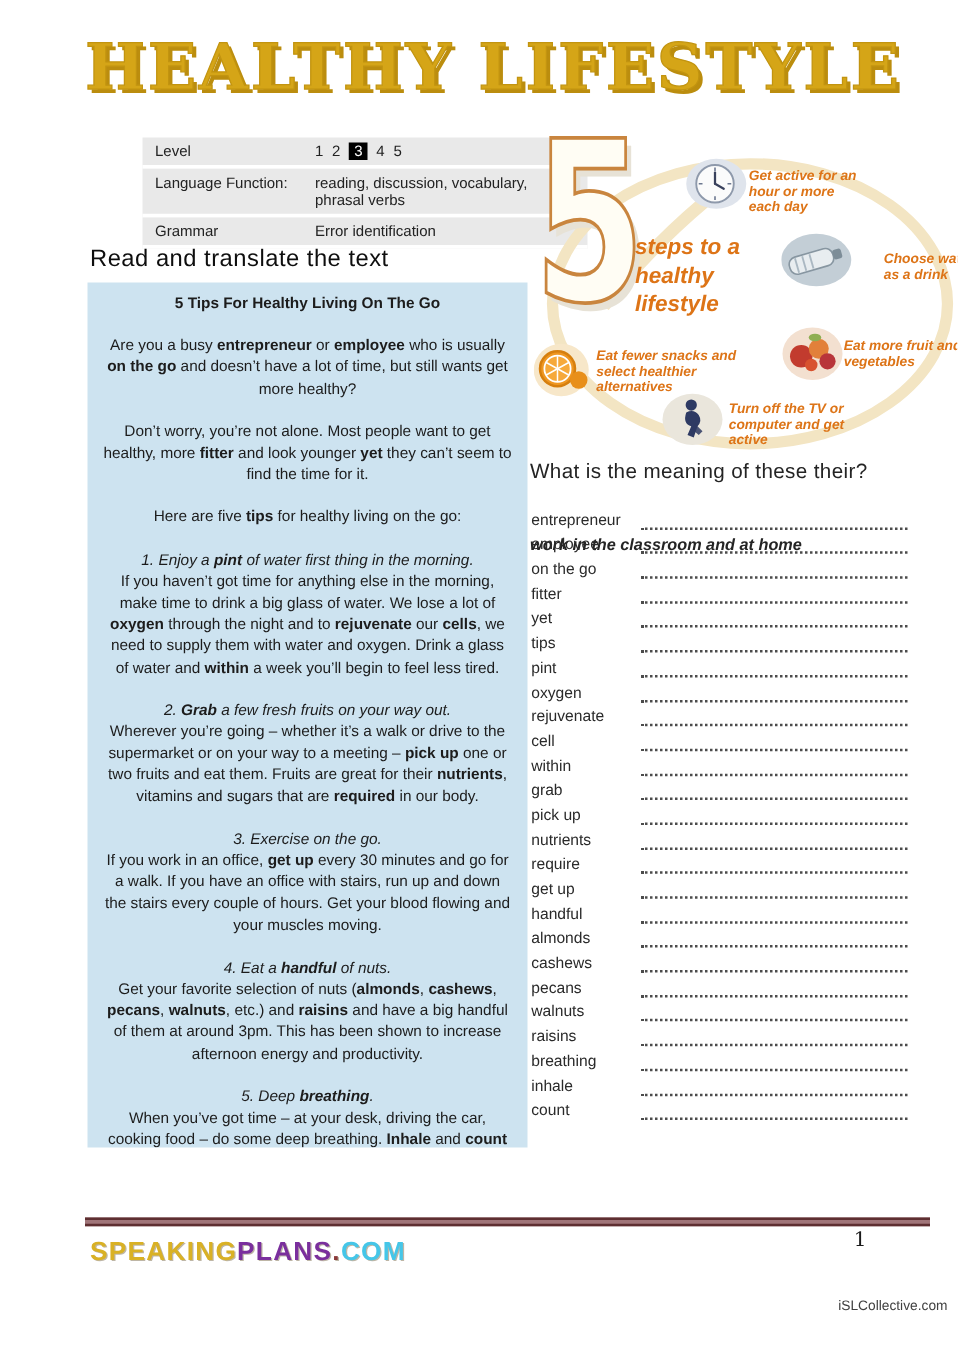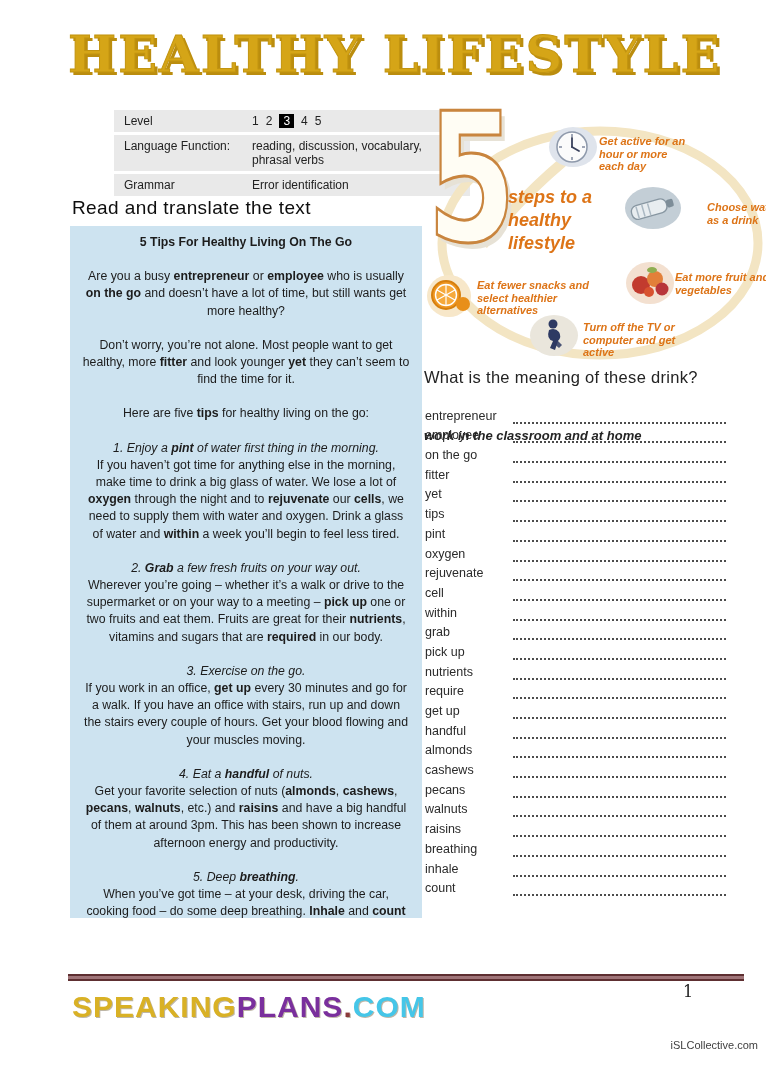--- a/index.html
+++ b/index.html
@@ -52,21 +52,21 @@
   .vocab-heading{position:absolute;left:424px;top:368px;font-size:16.5px;color:#242424;letter-spacing:.3px;}
   .vocab-sub{position:absolute;left:424px;top:387px;font-size:13px;font-weight:bold;font-style:italic;color:#242424;margin-top:41px;}
   .vocab-list{position:absolute;left:425px;top:404px;width:330px;}
   .vrow{display:flex;align-items:flex-end;height:19.7px;}
   .vword{width:88px;flex:0 0 88px;font-size:12.5px;color:#2a2a2a;line-height:15px;}
   .vdots{width:213px;height:13px;border-bottom:2px dotted #4c4c4c;}
 
   
   .footer-rule{position:absolute;left:68px;top:974px;width:676px;height:7px;box-sizing:border-box;
     border-top:2px solid #5e2f31;border-bottom:2px solid #5e2f31;background:#a07579;}
-  .logo{position:absolute;left:72px;top:990px;font-size:30px;font-weight:bold;letter-spacing:1px;
+  .logo{position:absolute;left:72px;top:990px;font-size:21px;font-weight:bold;letter-spacing:1px;
     text-shadow:1px 1px 0 rgba(70,45,0,.35);white-space:nowrap;}
   .logo .l-speaking{color:#d9b125;}
   .logo .l-plans{color:#7a2f9d;}
   .logo .l-dot{color:#8b3a3a;}
   .logo .l-com{color:#45c6e8;}
   .page-number{position:absolute;left:683px;top:982px;font-family:"DejaVu Serif",serif;font-size:16px;color:#1a1a1a;}
   .watermark{position:absolute;right:8px;top:1039px;font-size:11px;color:#404040;}
 </style>
 </head>
 <body>
@@ -175,21 +175,21 @@
         <line x1="19" y1="21" x2="28" y2="26"></line>
           <line x1="19" y1="21" x2="19" y2="31"></line>
         <line x1="19" y1="21" x2="10" y2="26"></line>
           <line x1="19" y1="21" x2="10" y2="16"></line>
       </g>
       <circle cx="36" cy="30" r="7" fill="#e88f1a"></circle>
     </svg>
     <div class="step-label sl-5">Eat fewer snacks and select healthier alternatives</div>
   </div>
 
-  <div class="vocab-heading">What is the meaning of these drink?</div>
+  <div class="vocab-heading">What is the meaning of these their?</div>
   <div class="vocab-sub">work in the classroom and at home</div>
   <div class="vocab-list">
       <div class="vrow">
         <span class="vword">entrepreneur</span>
         <span class="vdots"></span>
       </div>
       <div class="vrow">
         <span class="vword">employee</span>
         <span class="vdots"></span>
       </div>

